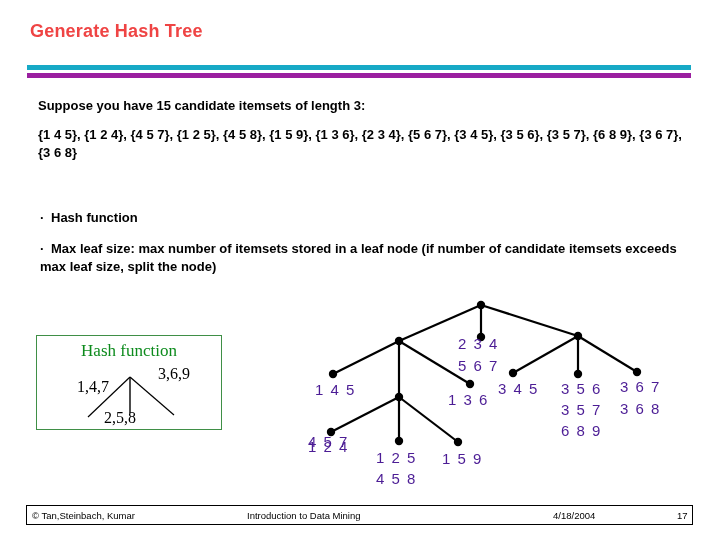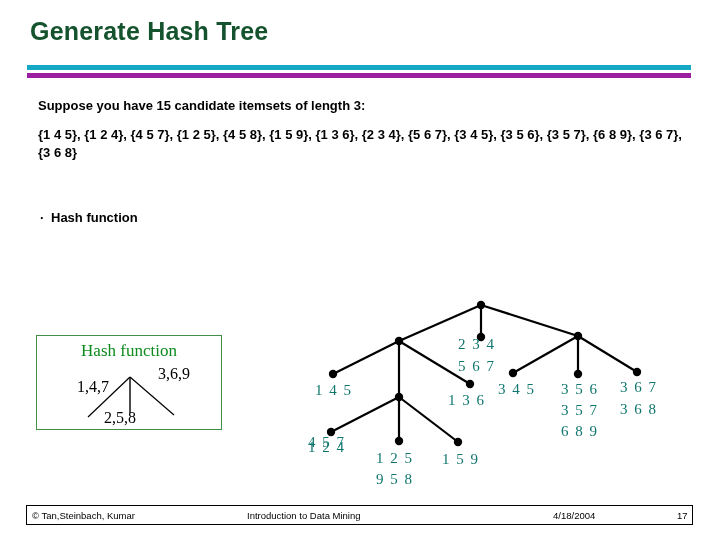--- a/index.html
+++ b/index.html
@@ -23,24 +23,24 @@
     height: 540px;
     background: #ffffff;
   }
 
   
   #title {
     position: absolute;
     left: 30px;
     top: 16px;
     width: 660px;
-    font-size: 25px;
+    font-size: 18px;
     font-weight: bold;
     letter-spacing: 0.2px;
-    color: #14532d;
+    color: #ef4444;
     font-family: "Liberation Sans", sans-serif;
     line-height: 30px;
   }
 
   
   #bar-cyan {
     position: absolute;
     left: 27px;
     top: 65px;
     width: 664px;
@@ -117,23 +117,23 @@
   #tree {
     position: absolute;
     left: 0;
     top: 0;
     width: 720px;
     height: 540px;
     pointer-events: none;
   }
   .tree-label {
     position: absolute;
-    font-family: Liberation Serif, serif;
+    font-family: Liberation Sans, sans-serif;
     font-size: 15px;
-    color: #0f766e;
+    color: #4c1d95;
     white-space: pre;
     letter-spacing: 1.5px;
     line-height: 20px;
   }
 
   
   #footer {
     position: absolute;
     left: 26px;
     top: 505px;
@@ -166,20 +166,23 @@
   <div id="bar-cyan"></div>
   <div id="bar-purple"></div>
 
   <div class="body-text" id="line-suppose">Suppose you have 15 candidate itemsets of length 3:</div>
   <div class="body-text" id="line-itemsets">{1 4 5}, {1 2 4}, {4 5 7}, {1 2 5}, {4 5 8}, {1 5 9}, {1 3 6}, {2 3 4}, {5 6 7}, {3 4 5}, {3 5 6}, {3 5 7}, {6 8 9}, {3 6 7}, {3 6 8}</div>
 
   <div class="body-text" id="bullet-hash">
     <span class="bullet-mark">·</span><span>Hash function</span>
   </div>
 
+  <div class="body-text" id="bullet-maxleaf">
+    <span class="bullet-mark">·</span><span>Max leaf size: max number of itemsets stored in a leaf node (if number of candidate itemsets exceeds max leaf size, split the node)</span>
+  </div>
 
   <div id="hash-box"></div>
   <div id="hash-title">Hash function</div>
 
   <svg id="hash-lines" viewBox="0 0 186 95">
 
     <line x1="94" y1="42" x2="52" y2="82" stroke="#000000" stroke-width="1.2"></line>
     <line x1="94" y1="42" x2="94" y2="78" stroke="#000000" stroke-width="1.4"></line>
     <line x1="94" y1="42" x2="138" y2="80" stroke="#000000" stroke-width="1.2"></line>
   </svg>
@@ -237,21 +240,21 @@
   <div class="tree-label" style="left:561px; top:400px;">3 5 7</div>
   <div class="tree-label" style="left:561px; top:421px;">6 8 9</div>
 
   <div class="tree-label" style="left:620px; top:377px;">3 6 7</div>
   <div class="tree-label" style="left:620px; top:399px;">3 6 8</div>
 
   <div class="tree-label" style="left:308px; top:437px;">1 2 4</div>
   <div class="tree-label" style="left:308px; top:432px;">4 5 7</div>
 
   <div class="tree-label" style="left:376px; top:448px;">1 2 5</div>
-  <div class="tree-label" style="left:376px; top:469px;">9 5 8</div>
+  <div class="tree-label" style="left:376px; top:469px;">4 5 8</div>
 
   <div class="tree-label" style="left:442px; top:449px;">1 5 9</div>
 
   <div id="footer"></div>
   <div class="footer-cell" id="footer-credit">© Tan,Steinbach, Kumar</div>
   <div class="footer-cell" id="footer-course">Introduction to Data Mining</div>
   <div class="footer-cell" id="footer-date">4/18/2004</div>
   <div class="footer-cell" id="footer-page">17</div>
 
 </div>

